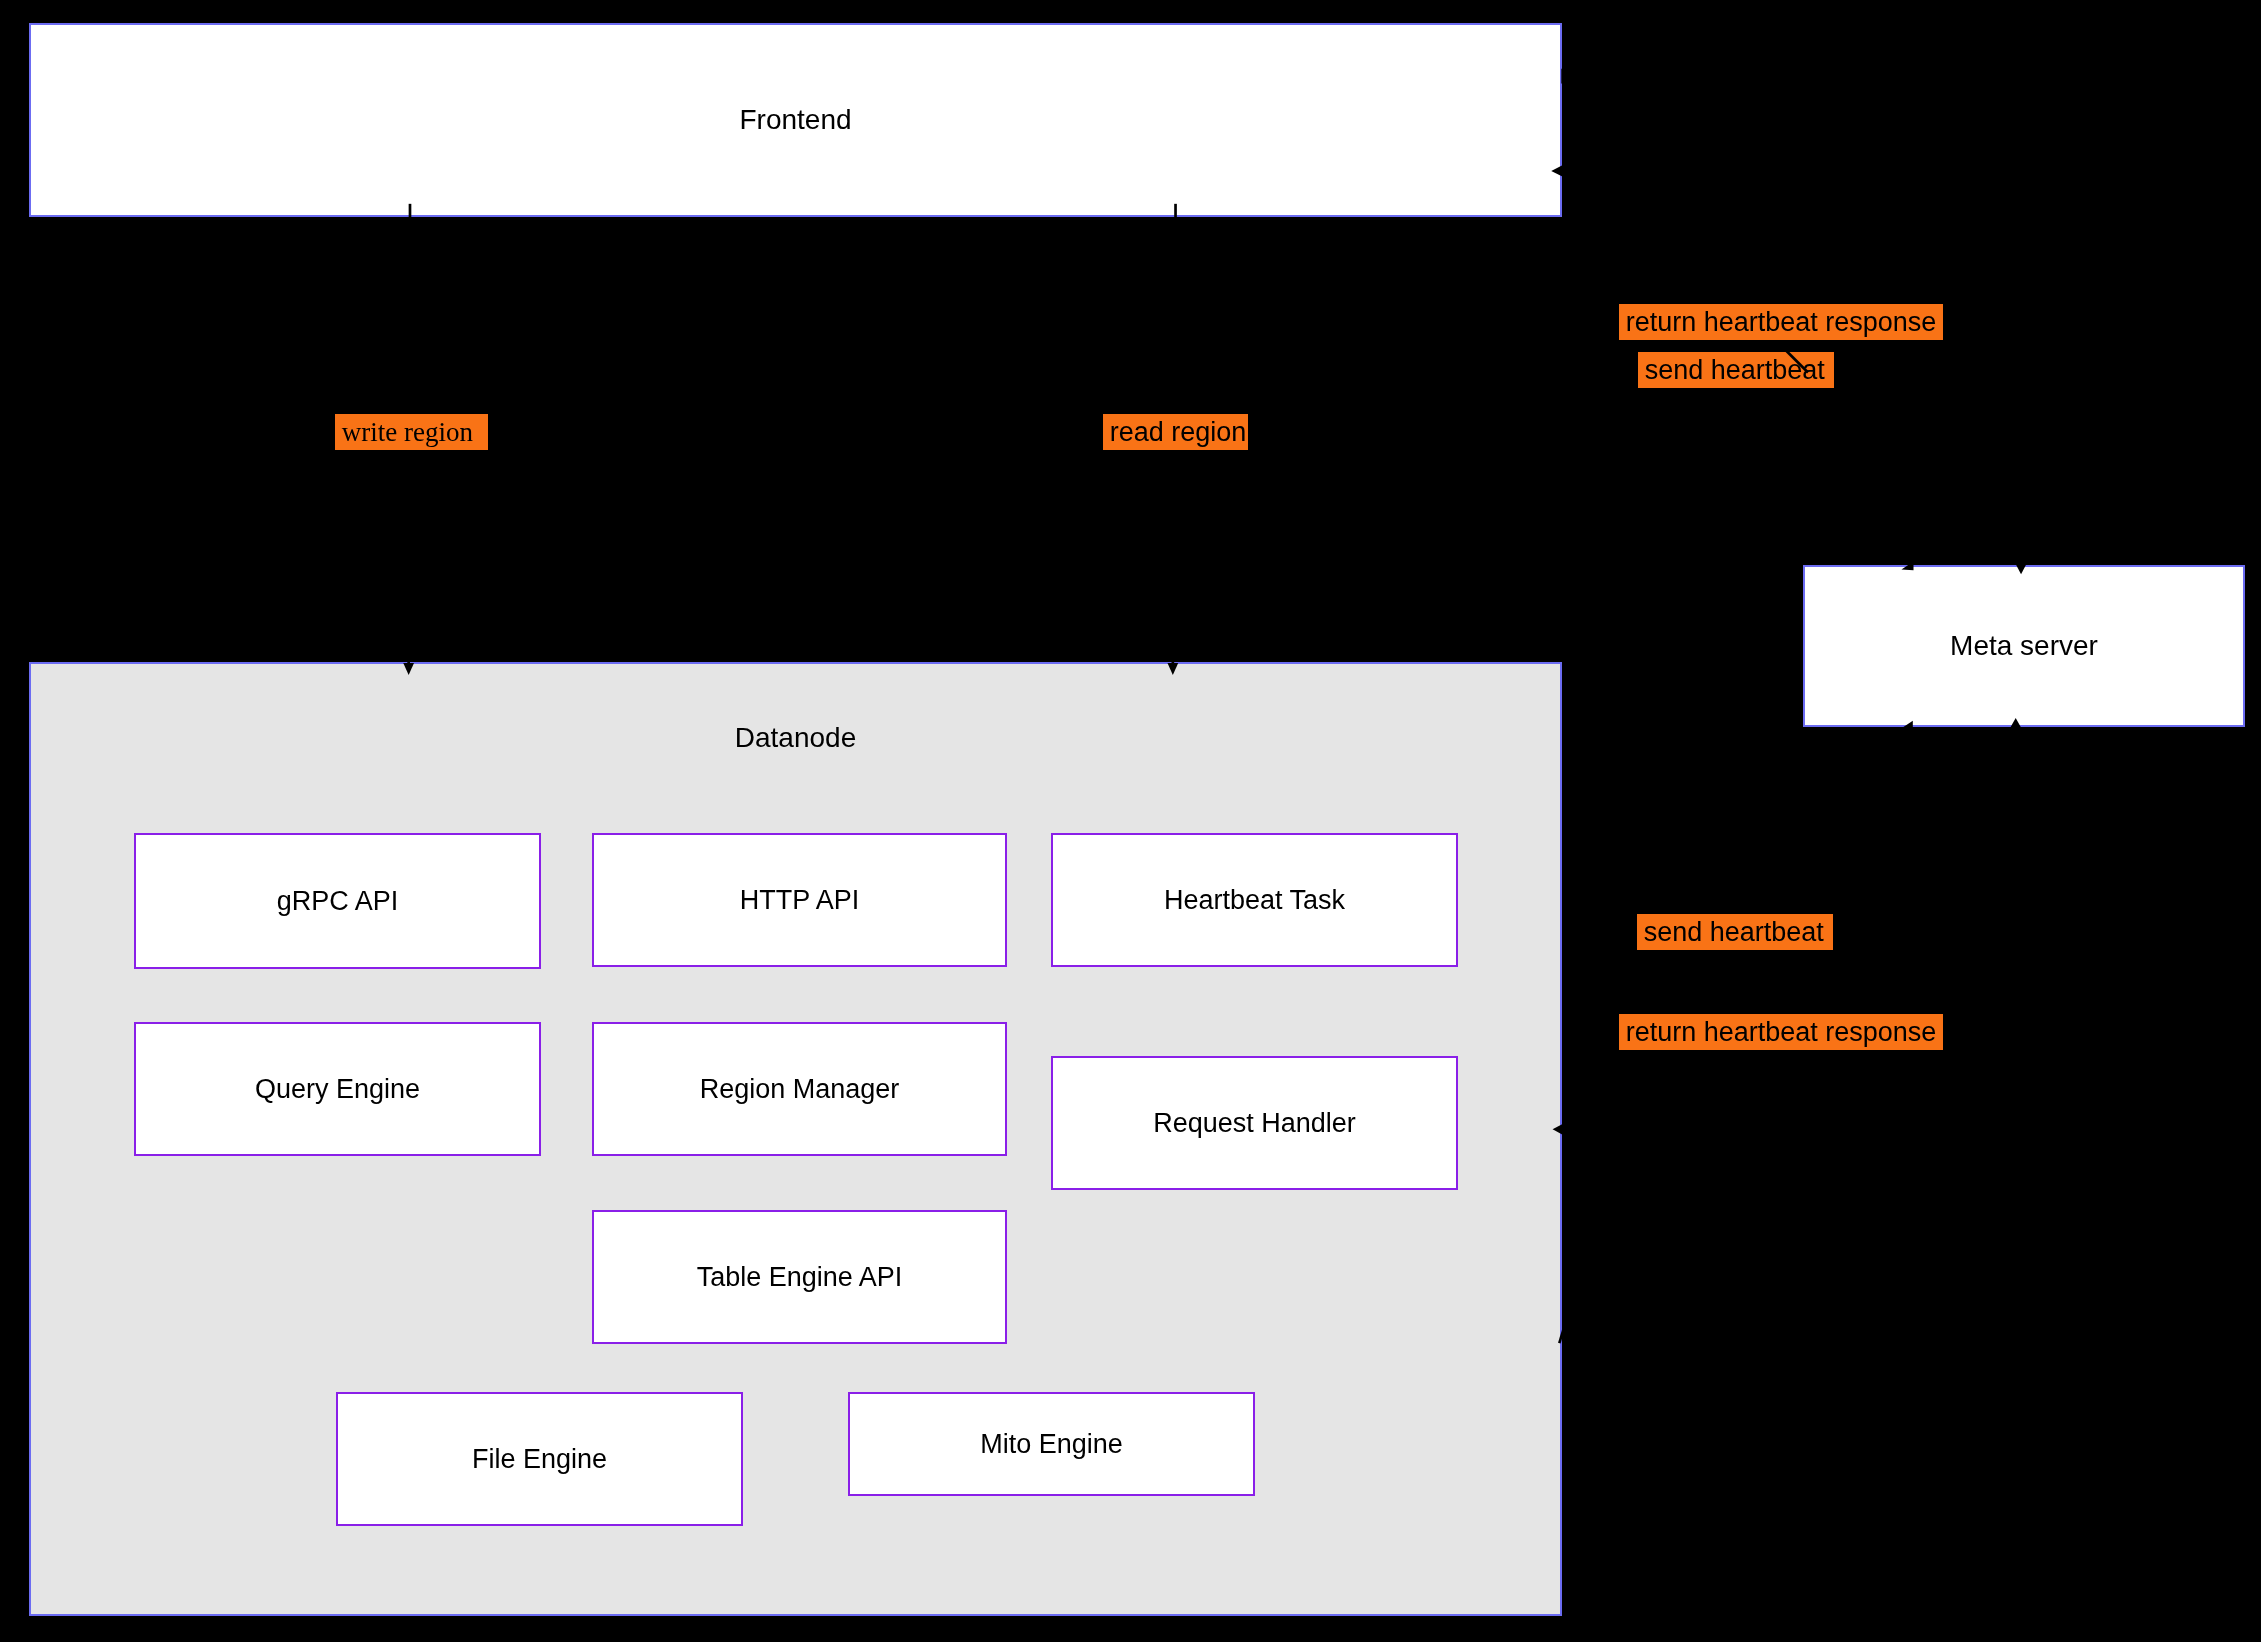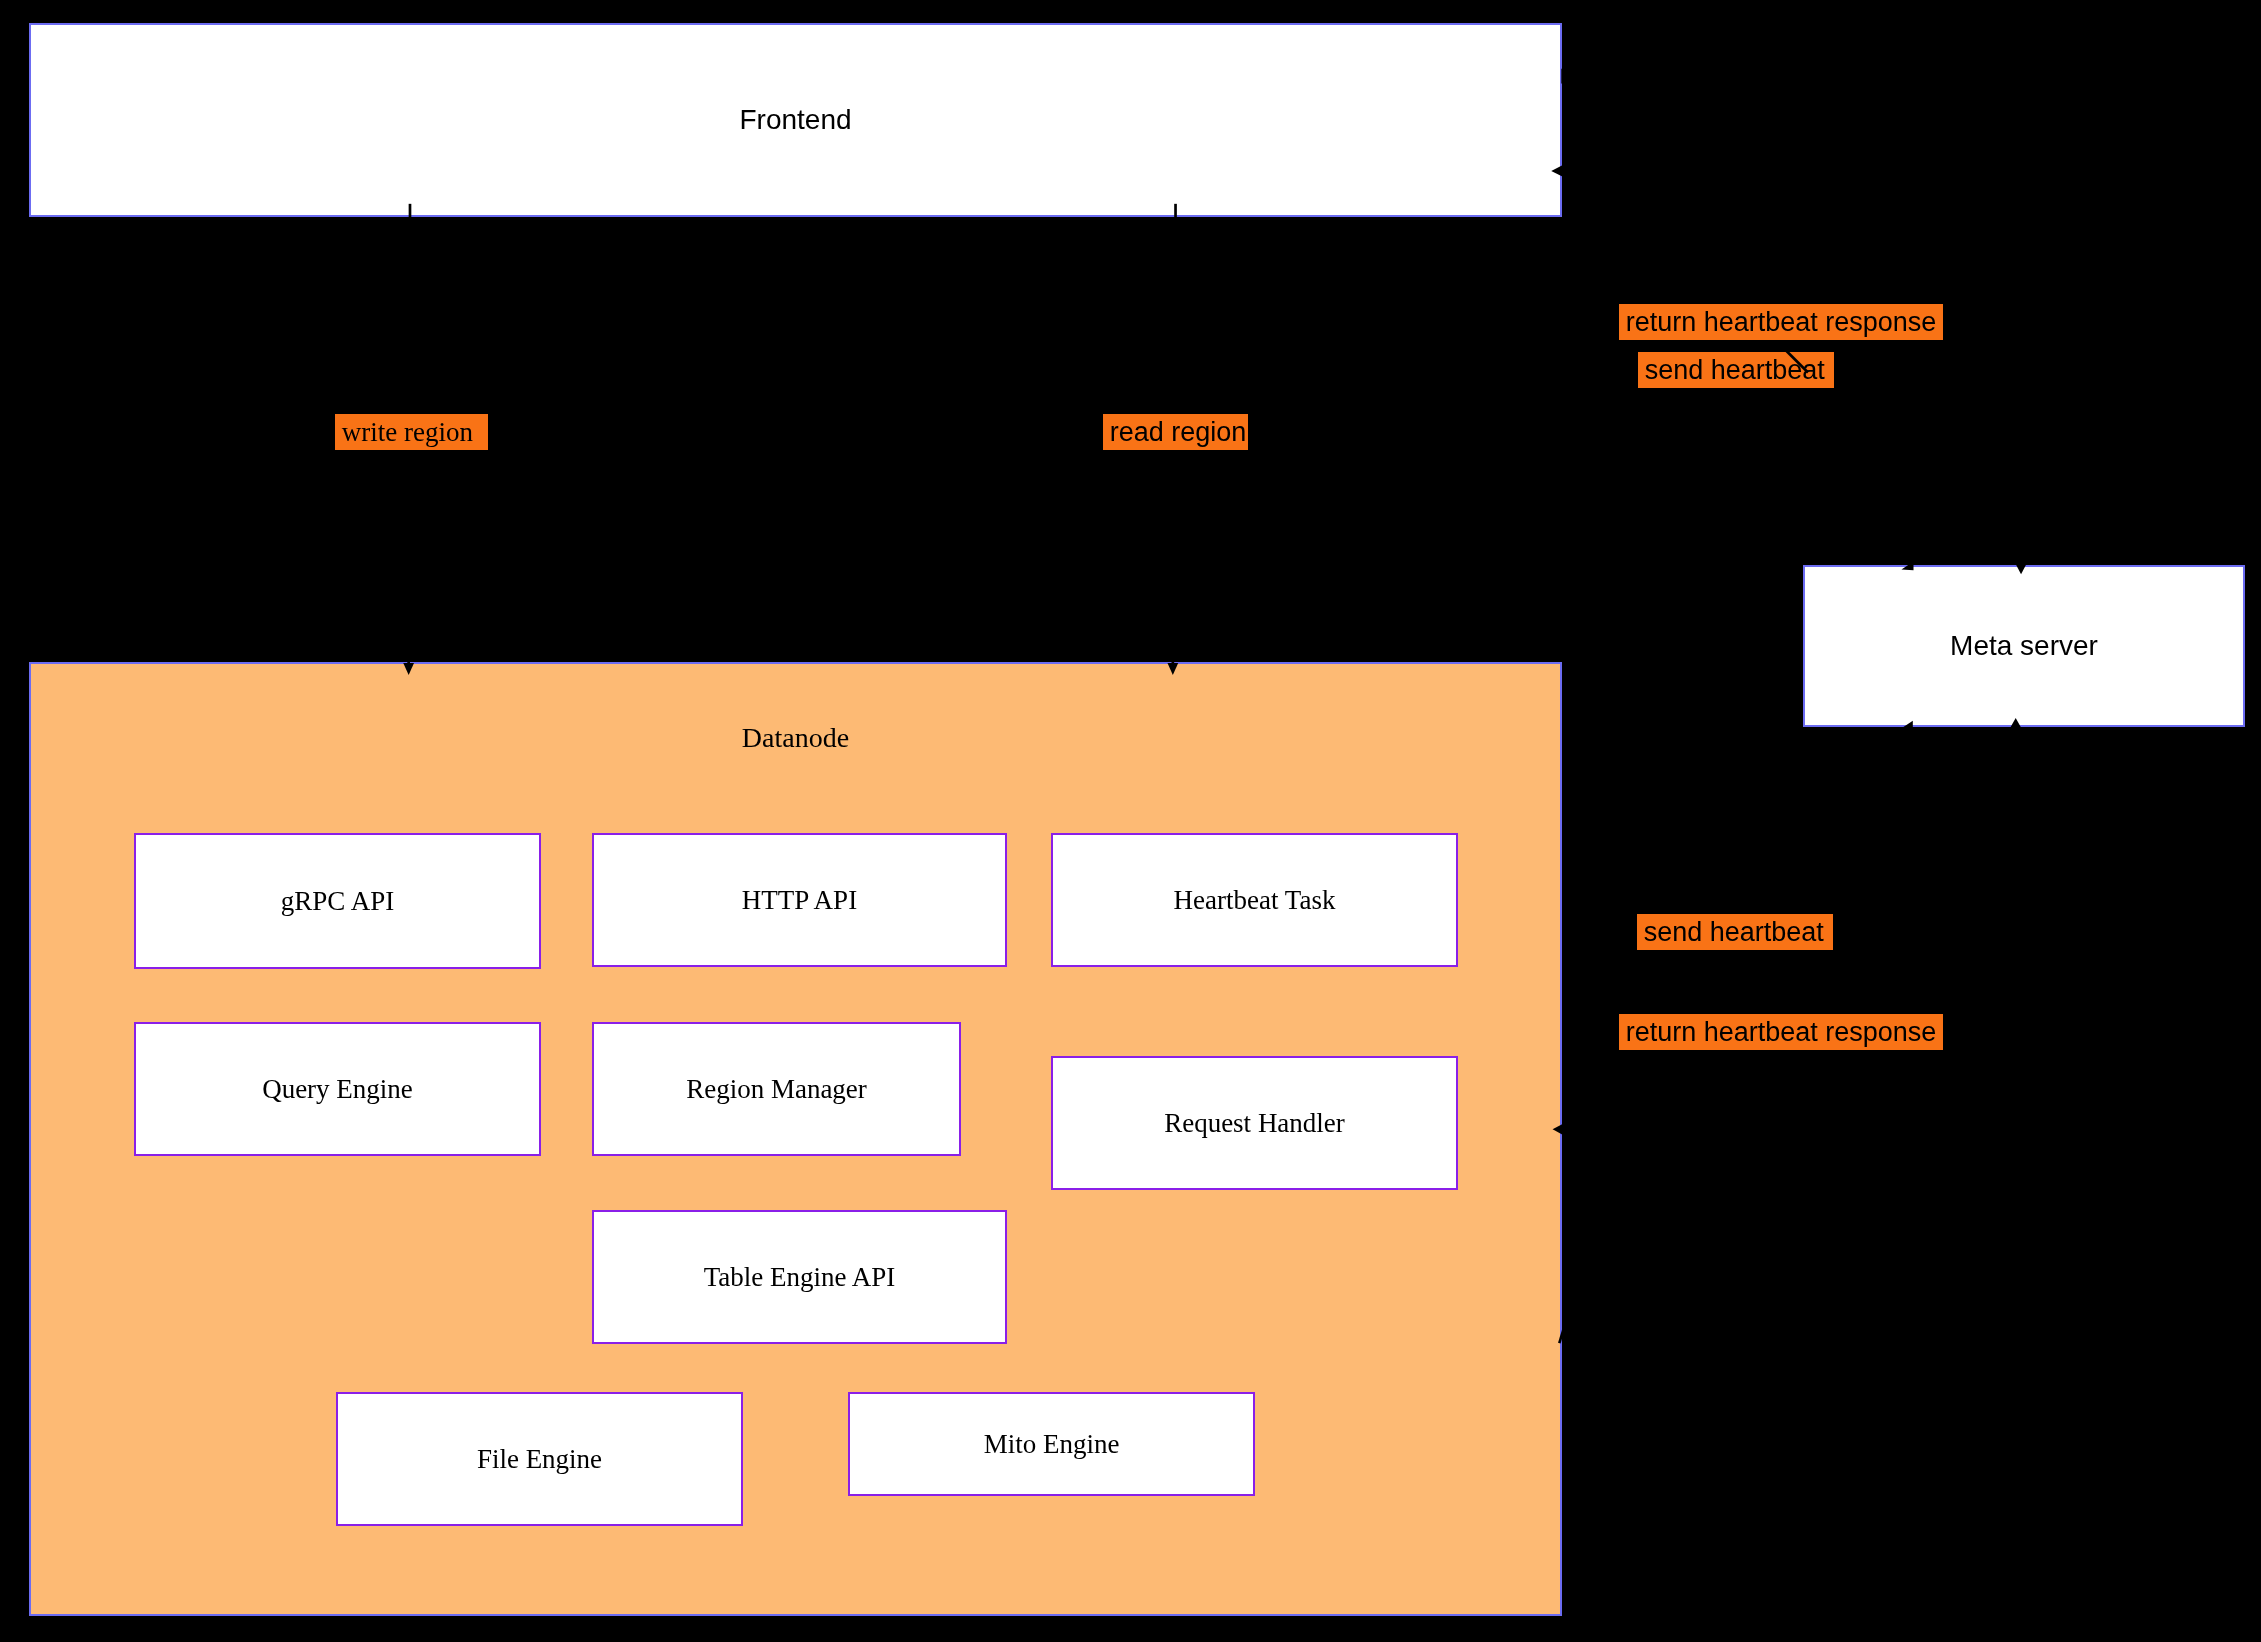--- a/index.html
+++ b/index.html
@@ -8,23 +8,22 @@
     background:#000000;
     font-family:"Liberation Sans", sans-serif;
     overflow:hidden;
   }
   .node{
     position:absolute;background:#ffffff;border:2.7px solid #6c6cf2;
     box-sizing:border-box;display:flex;align-items:center;justify-content:center;
   }
   .node-title{font-size:28px;color:#000;}
   .container-node{
-    position:absolute;background:#fdba74;border:2.7px solid #6c6cf2;
+    position:absolute;background:#e5e5e5;border:2.7px solid #6c6cf2;
     box-sizing:border-box;
-    font-family:Liberation Serif, serif;
   }
   .container-title{
     position:absolute;top:58px;left:0;width:100%;text-align:center;
     font-size:28px;color:#000;
   }
   .component{
     position:absolute;background:#ffffff;border:2.7px solid #8a1fe8;
     box-sizing:border-box;display:flex;align-items:center;justify-content:center;
     font-size:27px;color:#000;
   }
@@ -58,21 +57,21 @@
   <div class="component" style="left:561px;top:169px;width:415px;height:134px;">
     <span>HTTP API</span>
   </div>
   <div class="component" style="left:1020px;top:169px;width:407px;height:134px;">
     <span>Heartbeat Task</span>
   </div>
 
   <div class="component" style="left:103px;top:358px;width:407px;height:134px;">
     <span>Query Engine</span>
   </div>
-  <div class="component" style="left:561px;top:358px;width:369px;height:134px;">
+  <div class="component" style="left:561px;top:358px;width:415px;height:134px;">
     <span>Region Manager</span>
   </div>
   <div class="component" style="left:1020px;top:358px;width:407px;height:134px;margin-top:34px;">
     <span>Request Handler</span>
   </div>
 
   <div class="component" style="left:561px;top:546px;width:415px;height:134px;">
     <span>Table Engine API</span>
   </div>
 

